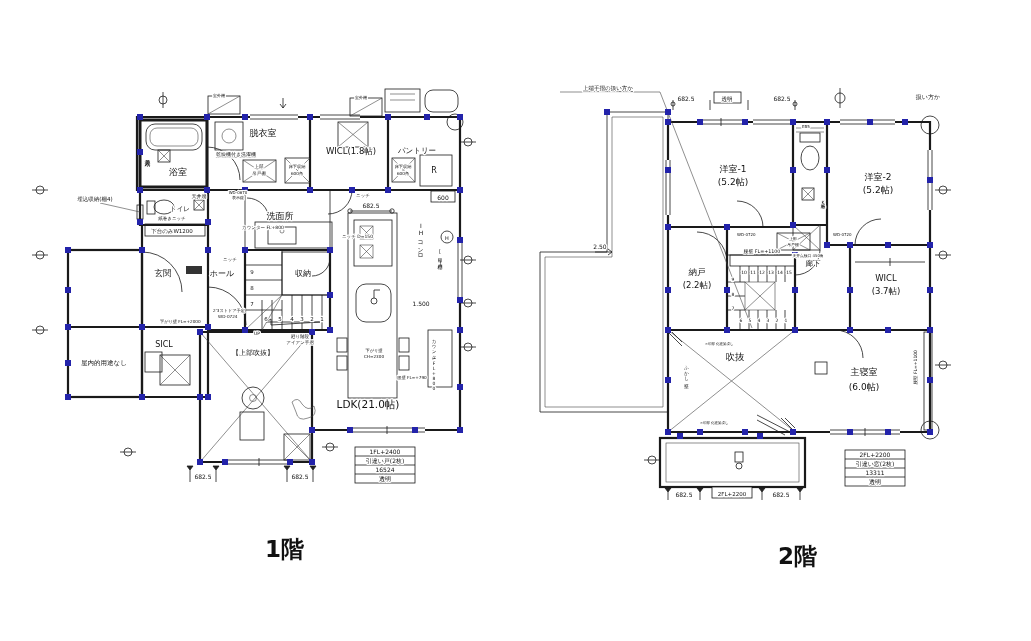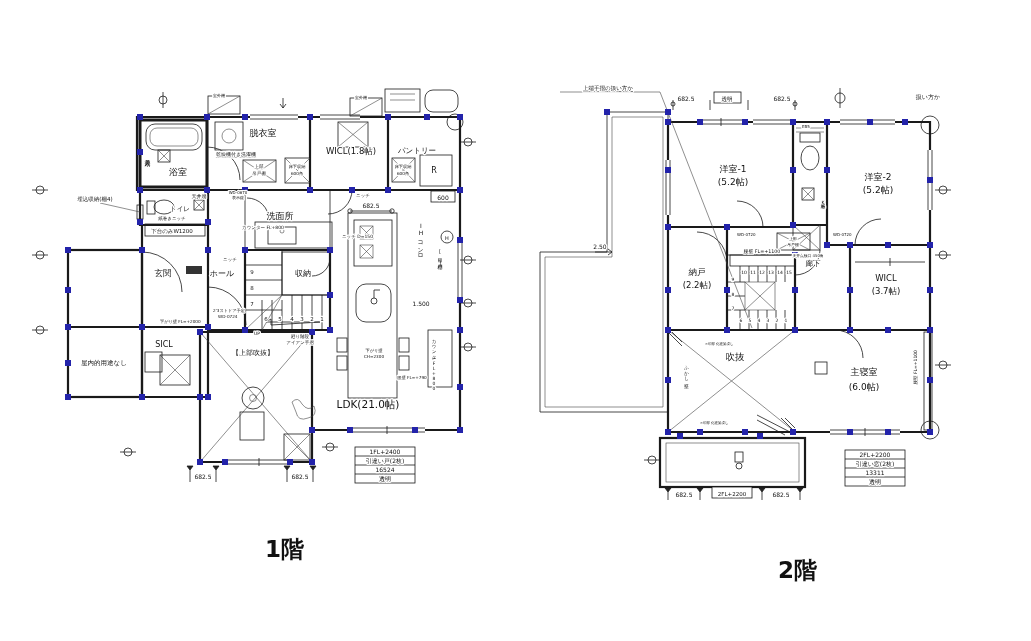--- a/index.html
+++ b/index.html
@@ -550,15 +550,15 @@
     <text class="t" x="686" y="101" font-size="6" text-anchor="middle">682.5</text>
     <text class="t" x="727" y="101" font-size="5.5" text-anchor="middle">透明</text>
     <text class="t" x="782" y="101" font-size="6" text-anchor="middle">682.5</text>
     <text class="t" x="684" y="497" font-size="6" text-anchor="middle">682.5</text>
     <text class="t" x="732" y="496" font-size="5.5" text-anchor="middle">2FL+2200</text>
     <text class="t" x="781" y="497" font-size="6" text-anchor="middle">682.5</text>
   </g>
 </svg>
 
 <div class="caption" style="left:265px;top:534px;">1階</div>
-<div class="caption" style="left:778px;top:555px;text-align:center;">2階</div>
+<div class="caption" style="left:778px;top:541px;text-align:center;">2階</div>
 
 </div>
 
 </body></html>

